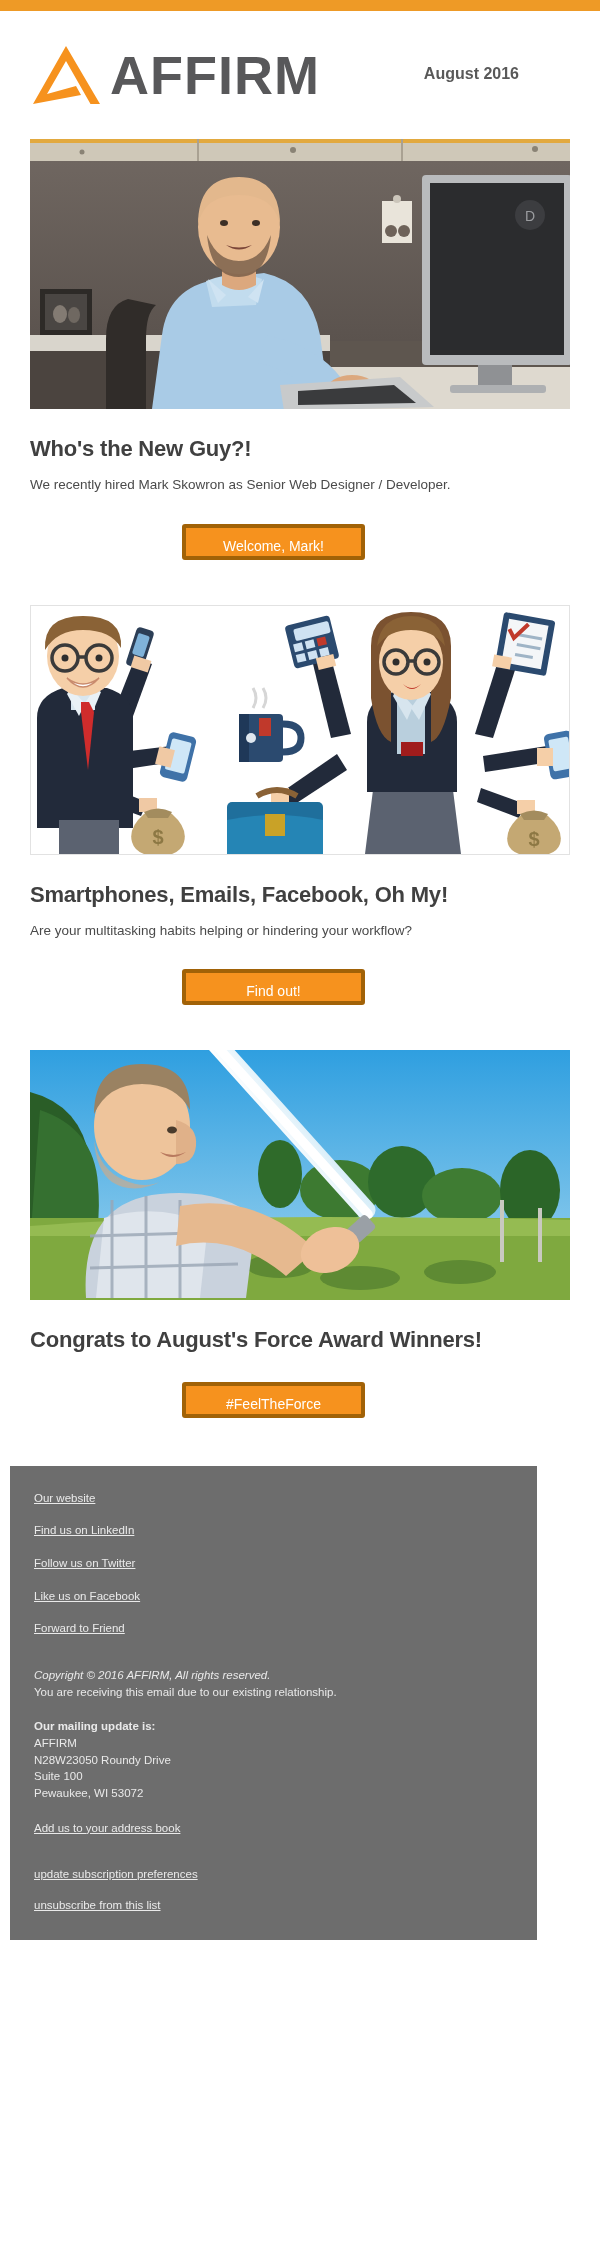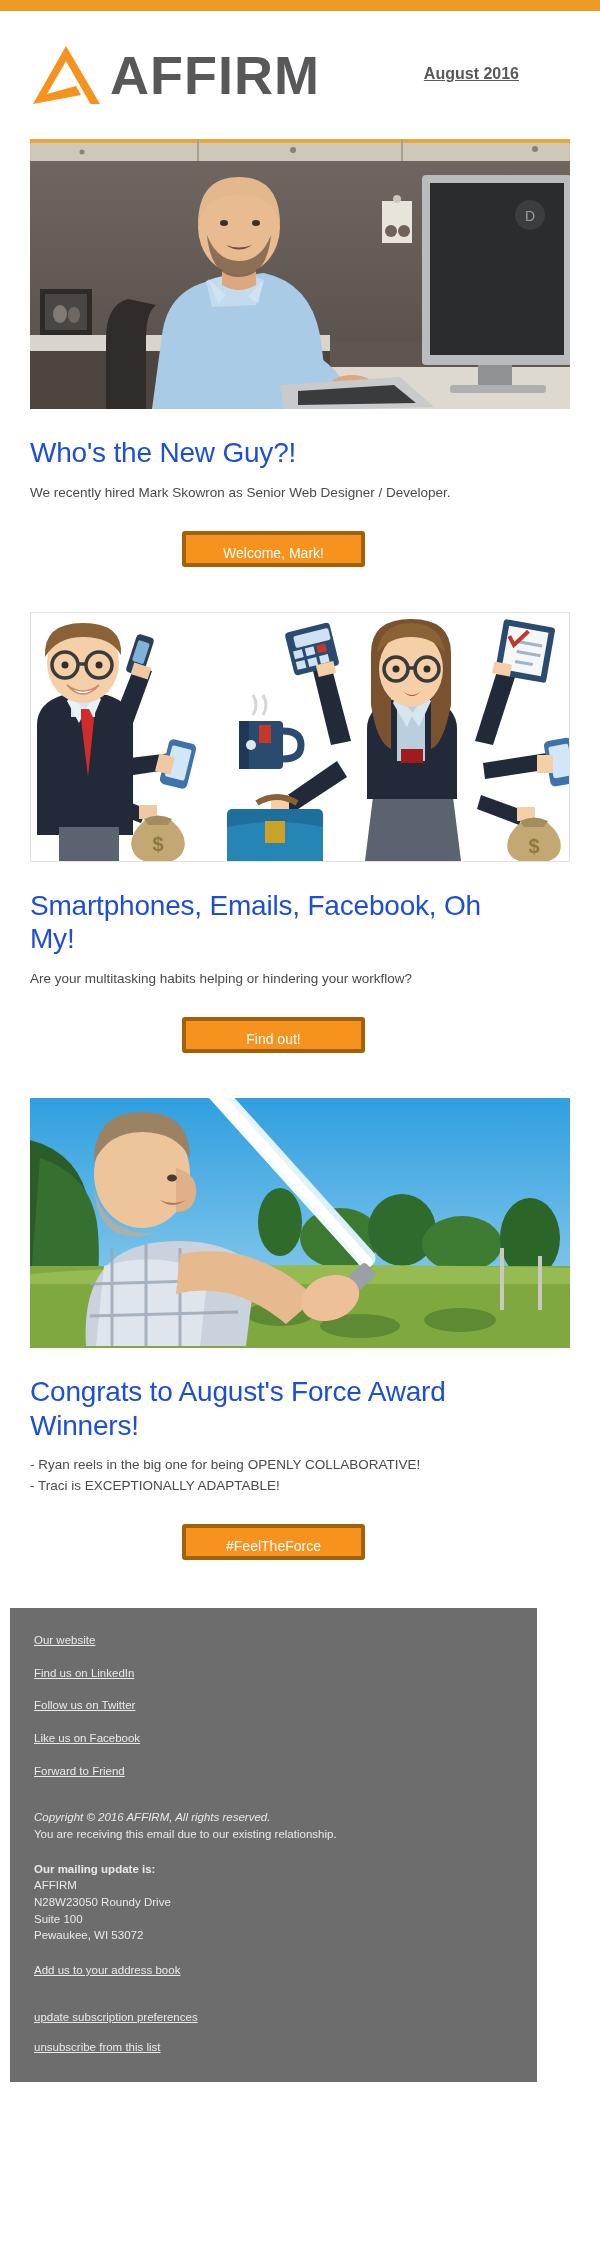--- a/index.html
+++ b/index.html
@@ -40,39 +40,38 @@
     color: #58585a;
     line-height: 1;
     font-family: "Liberation Sans", sans-serif;
   }
   .header-date {
     font-size: 16px;
     font-weight: bold;
     color: #595959;
     white-space: nowrap;
     padding-bottom: 2px;
-    text-decoration: underline;
   }
 
   
   .section { padding: 0 30px; background: #ffffff; }
   .media {
     width: 540px;
     height: 270px;
     overflow: hidden;
     position: relative;
     background: #dcdcdc;
   }
   .media.illus { height: 250px; border: 1px solid #e2e2e2; background:#ffffff; }
   .media.lightsaber { height: 250px; }
 
   .sec-title {
-    font-size: 28px;
-    font-weight: normal;
-    color: #1d4ed8;
+    font-size: 22px;
+    font-weight: bold;
+    color: #404040;
     margin: 27px 0 0 0;
     line-height: 1.2;
     letter-spacing: -0.2px;
   }
   .sec-body {
     font-size: 13.5px;
     color: #4a4a4a;
     margin: 13px 0 0 0;
     line-height: 1.5;
   }
@@ -388,24 +387,20 @@
 
         <ellipse cx="112" cy="76" rx="48" ry="54" fill="#eec49b"></ellipse>
         <path d="M64 64 q0 -50 48 -50 q48 0 48 46 q-14 -26 -48 -26 q-34 0 -48 30z" fill="#9a8262"></path>
         <path d="M146 70 q22 6 20 26 q-2 18 -20 18 z" fill="#e0b189"></path>
         <ellipse cx="142" cy="80" rx="5" ry="3.5" fill="#4a3b2c"></ellipse>
         <path d="M130 102 q14 6 26 0 q-14 10 -26 0z" fill="#b8795e"></path>
         <path d="M64 90 q6 30 30 40 q22 10 40 0 q-30 16 -52 2 q-16 -12 -18 -42z" fill="#d9a97f" opacity="0.6"></path>
       </svg>
     </div>
     <div class="sec-title">Congrats to August's Force Award Winners!</div>
-    <div class="sec-body">
-      <span class="line">- Ryan reels in the big one for being OPENLY COLLABORATIVE!</span>
-      <span class="line">- Traci is EXCEPTIONALLY ADAPTABLE!</span>
-    </div>
     <div class="btn-row">
       <a class="cta" href="#">#FeelTheForce</a>
     </div>
   </div>
 
   <div class="footer-spacer"></div>
 
   <div class="footer">
     <div class="social-list">
       <a class="flink" href="#">Our website</a><br>

